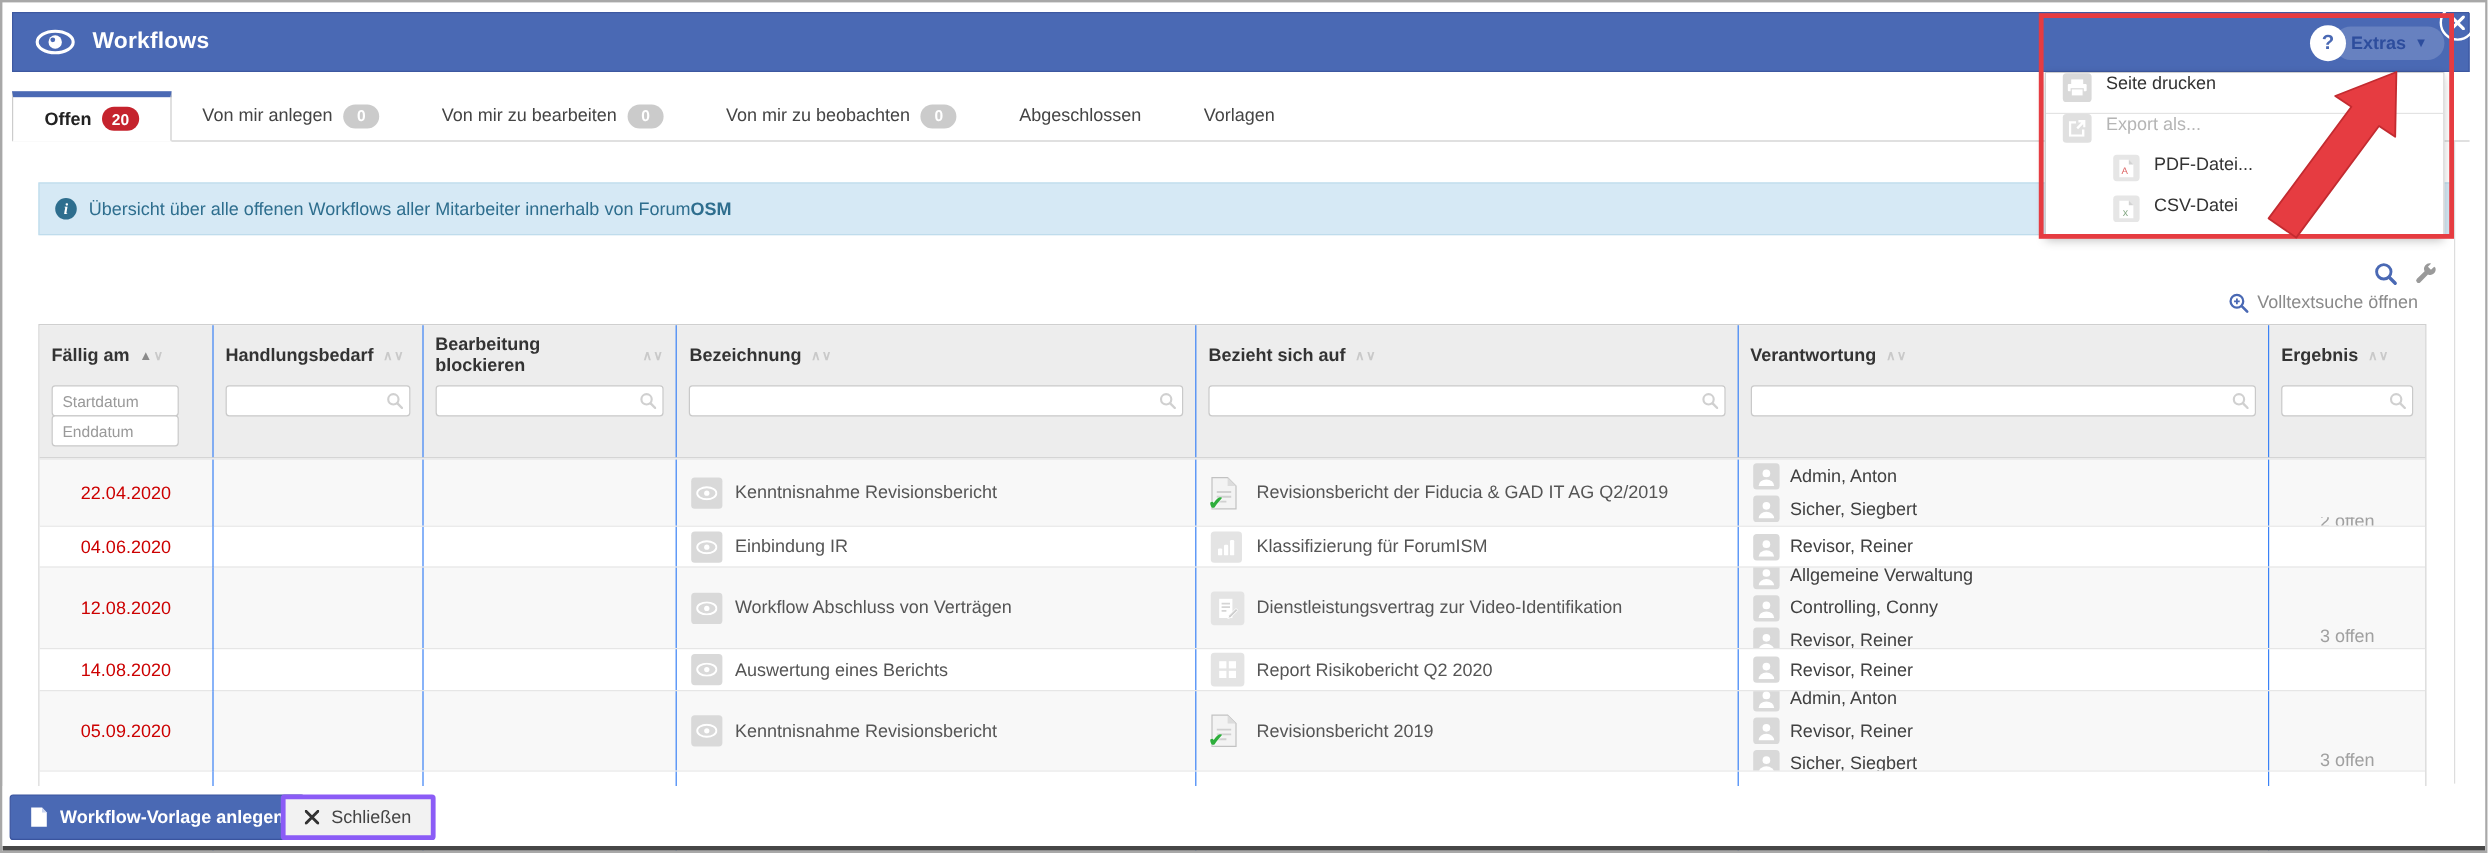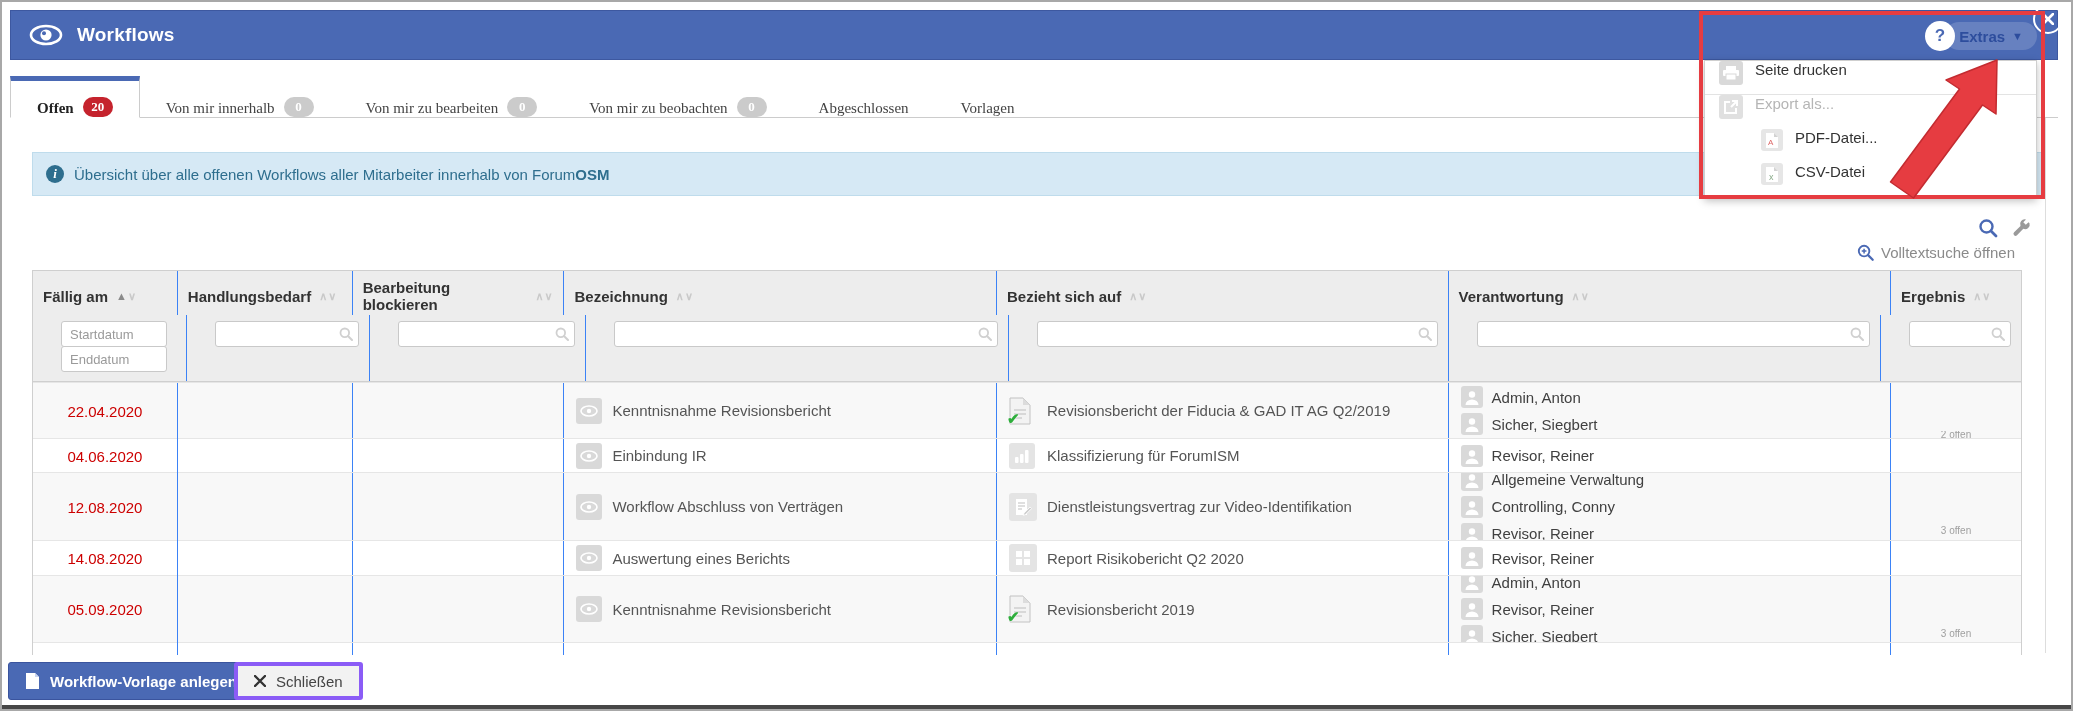--- a/index.html
+++ b/index.html
@@ -22,22 +22,22 @@
                 color:#2d4d9d; font-weight:bold; font-size:15px; display:flex; gap:7px;
                 align-items:center; cursor:pointer; }
   .extras-btn .caret { font-size:11px; }
   .close-btn { position:absolute; left:2031px; top:2px; width:30px; height:30px; z-index:20;
                border:2px solid #fff; border-radius:50%; display:flex; align-items:center;
                justify-content:center; cursor:pointer; }
 
   
   .tabs { position:absolute; left:8px; top:74px; width:2048px; height:42px;
           border-bottom:1px solid #ccc; display:flex; align-items:stretch; z-index:5; }
-  .tab { display:flex; align-items:flex-end; gap:9px; padding:0 26px; font-size:15px;
-         color:#444; cursor:pointer; white-space:nowrap;font-family:Liberation Serif, serif; }
+  .tab { display:flex; align-items:center; gap:9px; padding:12px 26px; font-size:15px;
+         color:#444; cursor:pointer; white-space:nowrap; }
   .tab.active { background:#fff; border:1px solid #ccc; border-bottom:1px solid #fff;
                 border-top:5px solid var(--accent); margin-bottom:-1px; font-weight:bold; color:#222; }
   .badge { min-width:30px; height:20px; padding:0 8px; border-radius:11px; color:#fff;
            font-size:13px; font-weight:bold; display:flex; align-items:center; justify-content:center; }
   .badge.red { background:var(--badge-red); }
   .badge.gray { background:#cbcbcb; }
 
   
   .info-banner { position:absolute; left:30px; top:150px; width:2011px; height:44px;
                  background:var(--info-bg); border:1px solid #bfdcec; display:flex; align-items:center;
@@ -59,37 +59,37 @@
   .c { border-right:1px solid #3b82f6; overflow:hidden; }
   .c:last-child { border-right:none; }
   .c1{width:145px;} .c2{width:175px;} .c3{width:212px;} .c4{width:433px;}
   .c5{width:452px;} .c6{width:443px;} .c7{width:130px;}
   .thead { background:#ededed; }
   .hlabels .c { padding:8px 10px 2px 10px; font-size:15px; font-weight:bold; color:#333;
                 display:flex; gap:8px; align-items:center; cursor:pointer; }
   .sort { font-size:11px; color:#c9c9c9; letter-spacing:1px; }
   .sort b { color:#8a8a8a; font-weight:normal; }
   .hfilters { border-bottom:1px solid #cfcfcf; }
-  .hfilters .c { padding:6px 10px 10px 10px;margin-left:18px; }
+  .hfilters .c { padding:6px 10px 10px 10px; }
   .fwrap { position:relative; }
   .fwrap input { width:100%; height:26px; border:1px solid #c9c9c9; border-radius:3px;
                  padding:0 24px 0 8px; font-size:13px; color:#555; background:#fff; outline:none; }
   .fwrap input::placeholder { color:#9a9a9a; }
   .fwrap .mag { position:absolute; right:6px; top:6px; opacity:.55; }
   .datein input { width:106px; padding:0 8px; margin-bottom:-1px; }
   .tbody .trow { border-top:1px solid #e6e6e6; background:#fff; }
   .tbody .trow.alt { background:#f8f8f8; }
   .tbody .c { display:flex; align-items:center; }
   .cell-date { justify-content:center; color:var(--date-red); font-weight:normal; font-size:15px; }
   .cell-name { gap:10px; padding:0 12px; color:#555; font-size:15px; }
   .cell-ref  { gap:8px; padding:0 12px; color:#555; font-size:15px; white-space:nowrap; }
   .cell-resp { padding:5px 12px; }
   .cell-resp .plist { display:flex; flex-direction:column; gap:5px; }
   .person { display:flex; align-items:center; gap:9px; color:#404040; font-size:15px; white-space:nowrap; }
-  .cell-res { justify-content:center; color:#a0a0a0; font-size:10px;margin-top:48px; }
+  .cell-res { justify-content:center; color:#a0a0a0; font-size:15px;margin-top:48px; }
   .refico { position:relative; flex:0 0 30px; height:32px; display:flex; align-items:center; }
   .refico .chk { position:absolute; left:-2px; bottom:-1px; color:#2eae3c; font-weight:bold;
                  font-size:15px; text-shadow:0 0 2px #fff; }
 
   
   .bottom-bar { position:absolute; left:0; right:0; bottom:0; height:54px; background:#fff; z-index:30; }
   .bottom-edge { position:absolute; left:0; right:0; bottom:0; height:4px; background:#474747; z-index:32; }
   .btn { position:absolute; top:7px; height:38px; border-radius:3px; display:flex; align-items:center;
          gap:10px; font-size:15px; cursor:pointer; padding:0 16px; }
   .btn-primary { left:6px; background:var(--accent); border:1px solid #3a549e; color:#fff; font-weight:bold; }
@@ -134,21 +134,21 @@
       <path d="M1 1 L11 11 M11 1 L1 11" stroke="#fff" stroke-width="2.6" stroke-linecap="round"></path>
     </svg>
   </div>
 
   <div class="tabs" id="tabs">
       <div class="tab active">
         <span>Offen</span>
         <span class="badge red">20</span>
       </div>
       <div class="tab">
-        <span>Von mir innerhalb</span>
+        <span>Von mir anlegen</span>
         <span class="badge gray">0</span>
       </div>
       <div class="tab">
         <span>Von mir zu bearbeiten</span>
         <span class="badge gray">0</span>
       </div>
       <div class="tab">
         <span>Von mir zu beobachten</span>
         <span class="badge gray">0</span>
       </div>

